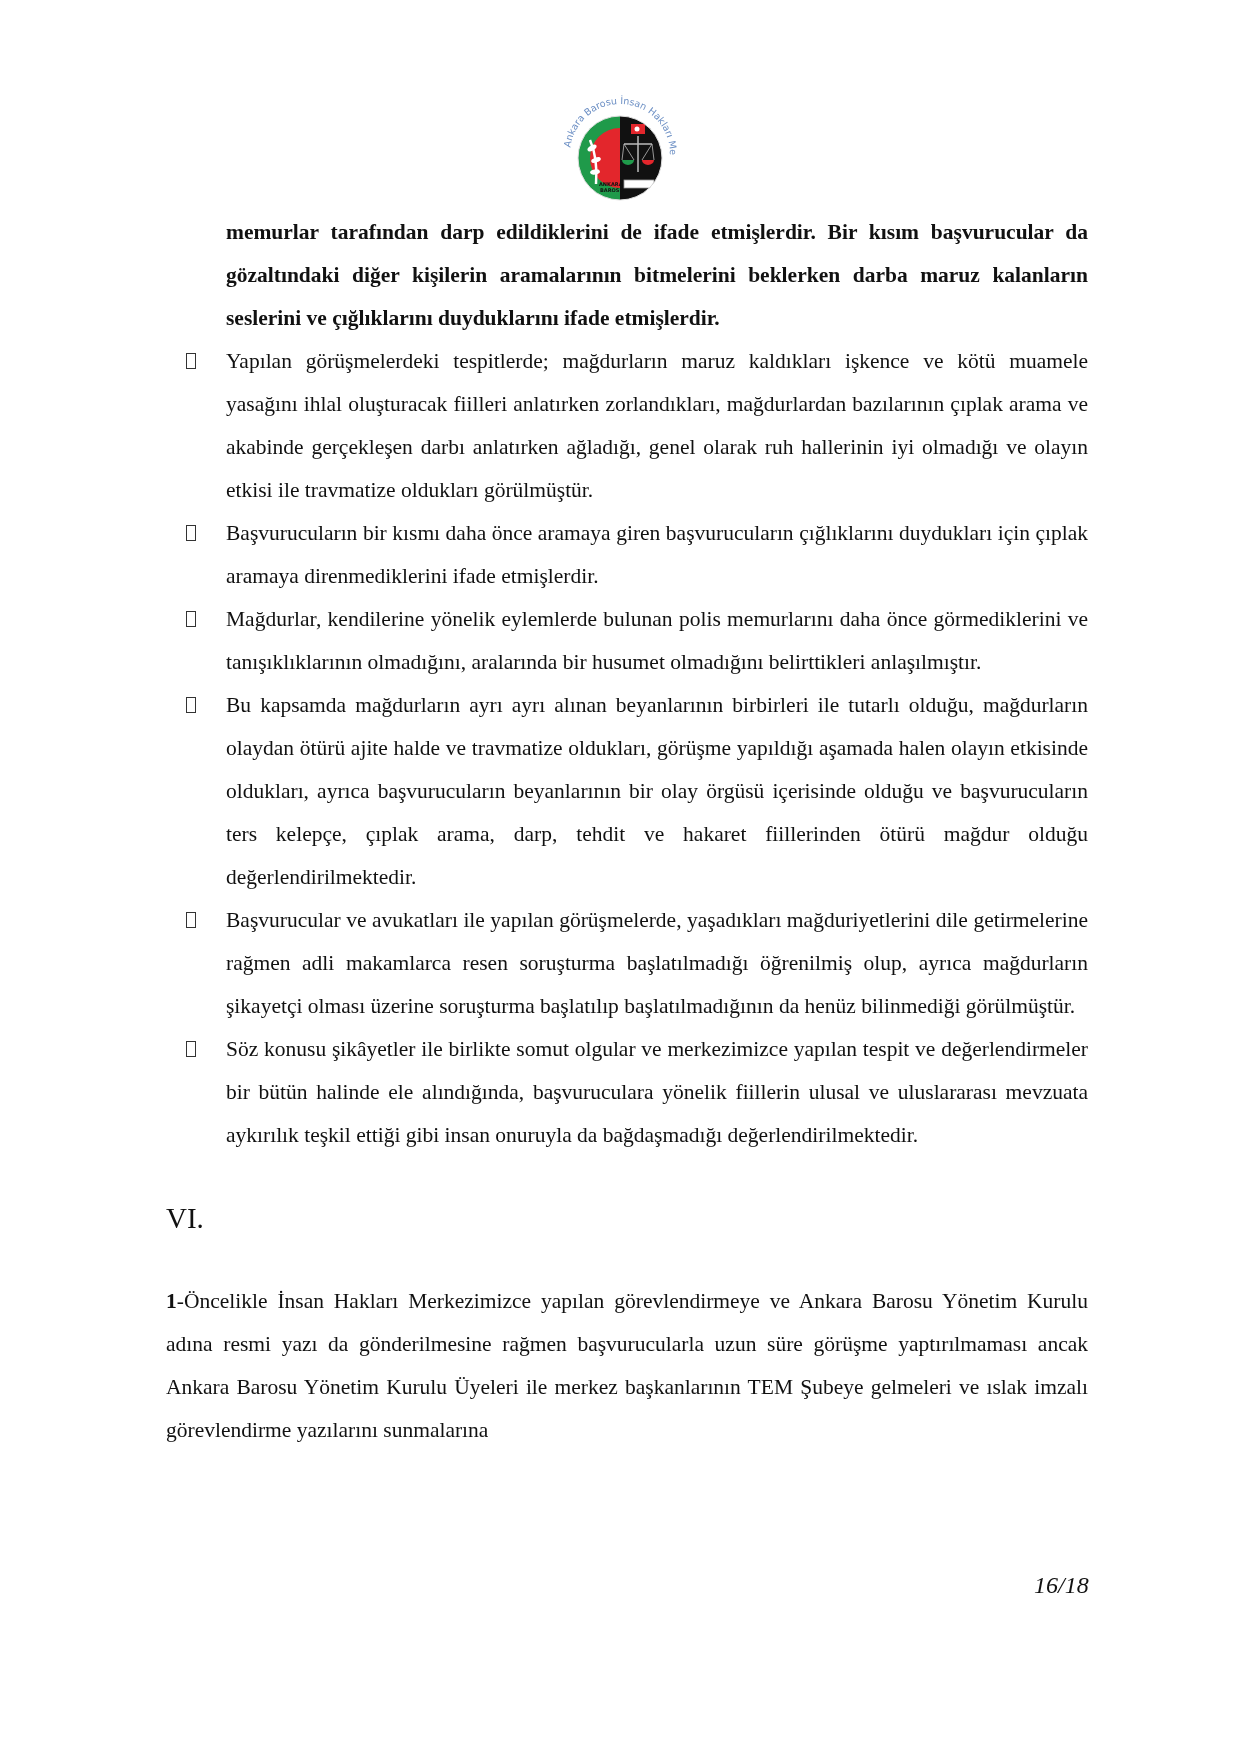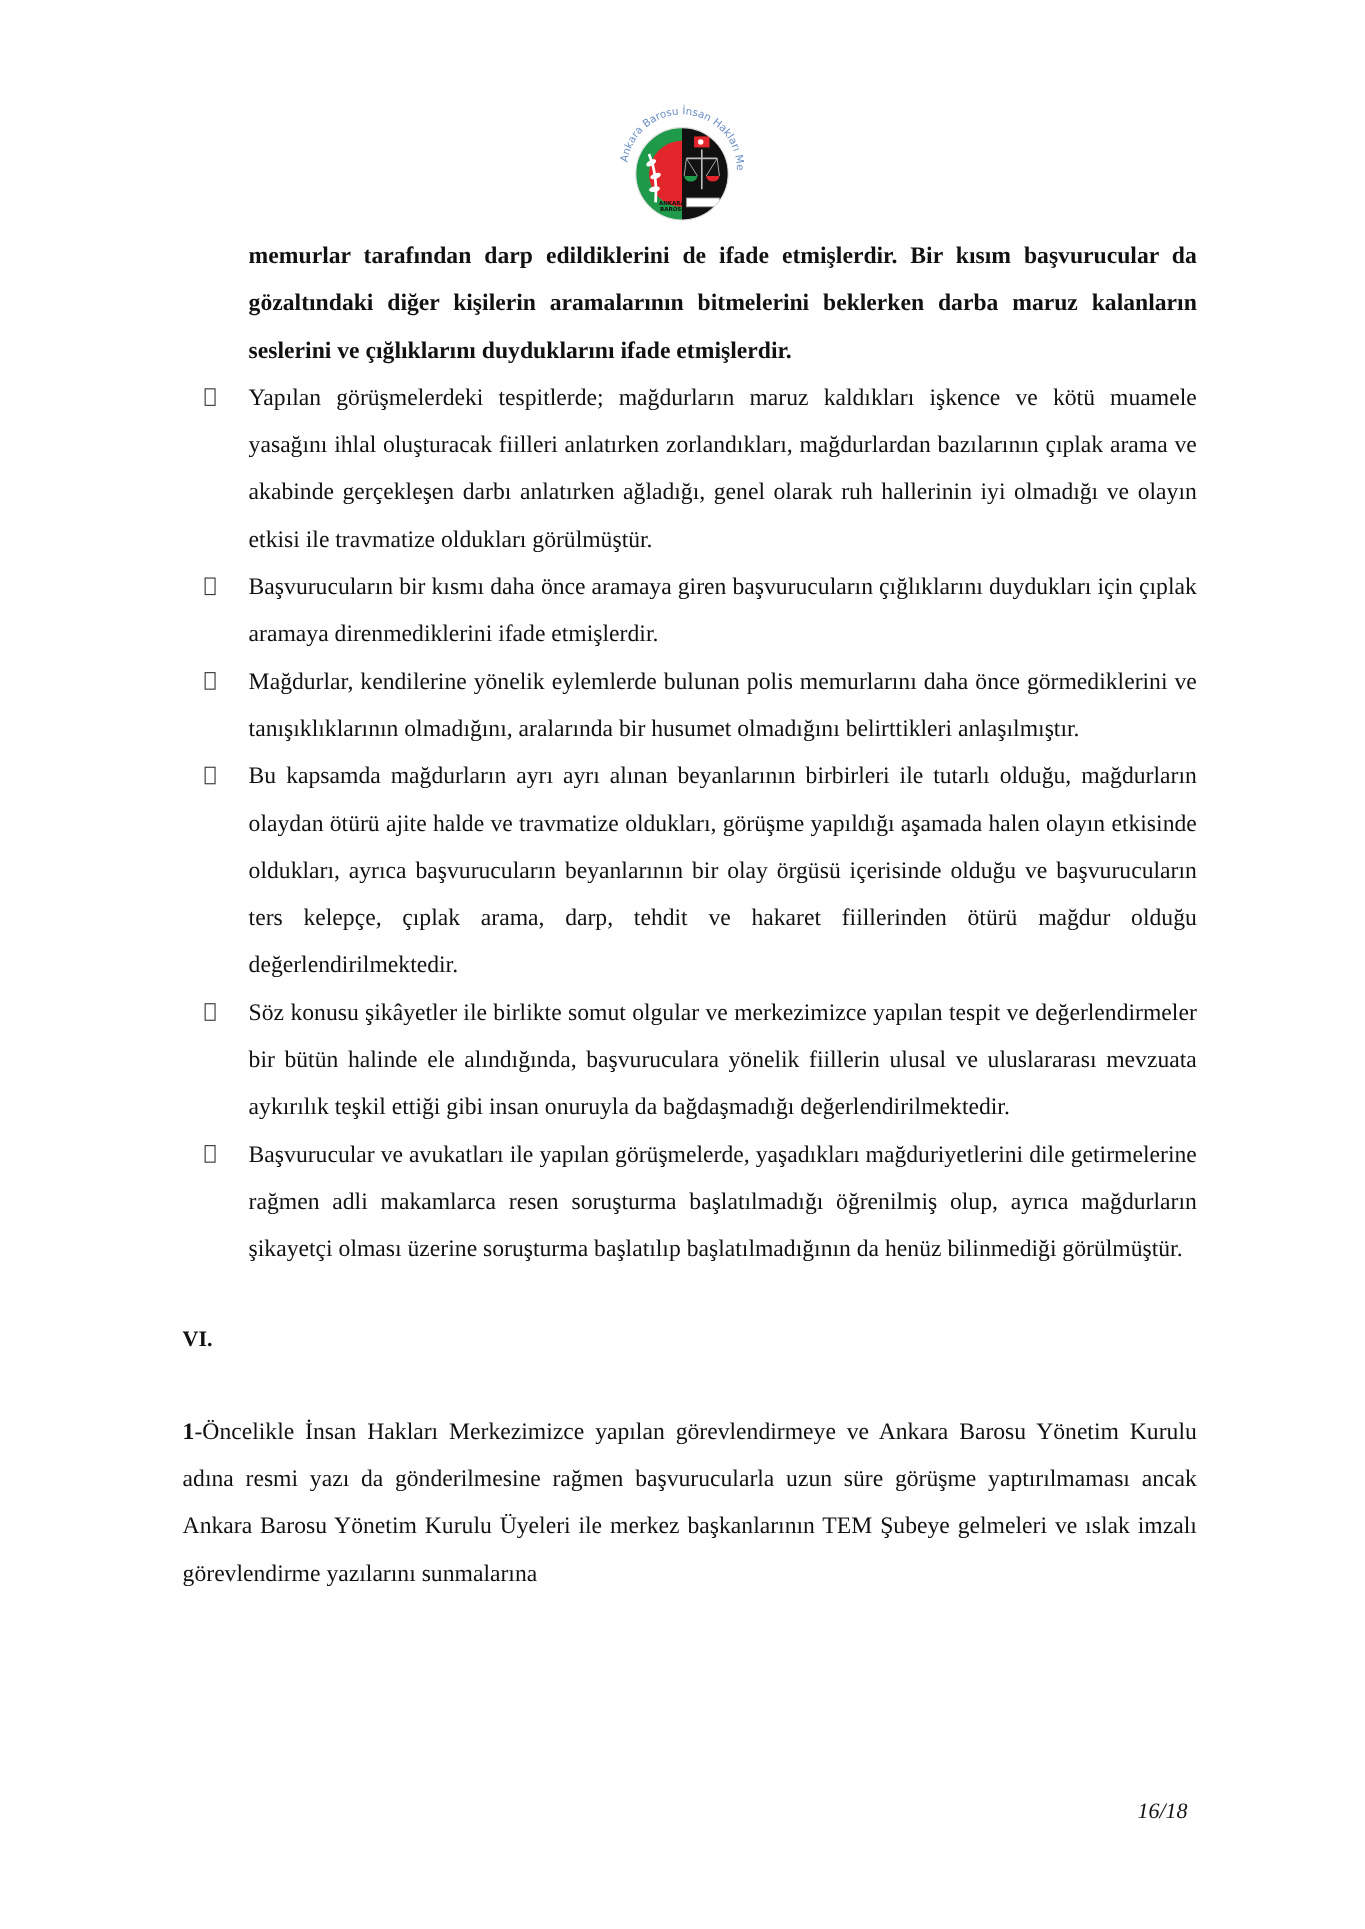--- a/index.html
+++ b/index.html
@@ -2,25 +2,25 @@
 <html><head>
   <meta charset="utf-8">
   <style>
     html, body { margin: 0; padding: 0; background: #ffffff; }
     body { width: 1241px; height: 1754px; position: relative; overflow: hidden; color: #111; font-family: "Liberation Serif", serif; }
     .logo { position: absolute; left: 556px; top: 88px; width: 128px; height: 118px; }
     .content { position: absolute; left: 186px; top: 211px; width: 902px; font-size: 21.5px; line-height: 43px; }
     .cont-para { padding-left: 40px; text-align: justify; margin: 0; font-weight: bold; }
     .bullet { position: relative; padding-left: 40px; text-align: justify; margin: 0; }
     .bullet .box { position: absolute; left: 0px; top: 13px; width: 10px; height: 16px; border: 1px solid #333; box-sizing: border-box; }
-    .heading { margin: 40px 0 0 0; font-weight: bold; font-size: 20px; line-height: 43px; display: flex; }
+    .heading { margin: 40px 0 0 0; font-weight: normal; font-size: 29px; line-height: 43px; display: flex; }
     .heading .num { width: 74px; }
     .numbered { margin: 40px 0 0 0; text-align: justify; }
     .numbered .n { font-weight: bold; }
-    .page-num { position: absolute; left: 1034px; top: 1636px; font-style: italic; font-size: 20px; font-family: "Liberation Serif", serif; }
+    .page-num { position: absolute; left: 1034px; top: 1572px; font-style: italic; font-size: 24px; font-family: "Liberation Serif", serif; }
   </style>
 </head>
 <body>
 
 <div class="logo">
   <svg width="128" height="118" viewBox="0 0 128 118">
     <defs>
       <path id="arcPath" d="M 14 66 A 50 50 0 0 1 114 66"></path>
       <clipPath id="circ">
           <circle cx="64" cy="70" r="42"></circle>
@@ -69,25 +69,25 @@
   <div class="bullet">
     <span class="box"></span>
     <span>Mağdurlar, kendilerine yönelik eylemlerde bulunan polis memurlarını daha önce görmediklerini ve tanışıklıklarının olmadığını, aralarında bir husumet olmadığını belirttikleri anlaşılmıştır.</span>
   </div>
   <div class="bullet">
     <span class="box"></span>
     <span>Bu kapsamda mağdurların ayrı ayrı alınan beyanlarının birbirleri ile tutarlı olduğu, mağdurların olaydan ötürü ajite halde ve travmatize oldukları, görüşme yapıldığı aşamada halen olayın etkisinde oldukları, ayrıca başvurucuların beyanlarının bir olay örgüsü içerisinde olduğu ve başvurucuların ters kelepçe, çıplak arama, darp, tehdit ve hakaret fiillerinden ötürü mağdur olduğu değerlendirilmektedir.</span>
   </div>
   <div class="bullet">
     <span class="box"></span>
-    <span>Söz konusu şikâyetler ile birlikte somut olgular ve merkezimizce yapılan tespit ve değerlendirmeler bir bütün halinde ele alındığında, başvuruculara yönelik fiillerin ulusal ve uluslararası mevzuata aykırılık teşkil ettiği gibi insan onuruyla da bağdaşmadığı değerlendirilmektedir.</span>
+    <span>Başvurucular ve avukatları ile yapılan görüşmelerde, yaşadıkları mağduriyetlerini dile getirmelerine rağmen adli makamlarca resen soruşturma başlatılmadığı öğrenilmiş olup, ayrıca mağdurların şikayetçi olması üzerine soruşturma başlatılıp başlatılmadığının da henüz bilinmediği görülmüştür.</span>
   </div>
   <div class="bullet">
     <span class="box"></span>
-    <span>Başvurucular ve avukatları ile yapılan görüşmelerde, yaşadıkları mağduriyetlerini dile getirmelerine rağmen adli makamlarca resen soruşturma başlatılmadığı öğrenilmiş olup, ayrıca mağdurların şikayetçi olması üzerine soruşturma başlatılıp başlatılmadığının da henüz bilinmediği görülmüştür.</span>
+    <span>Söz konusu şikâyetler ile birlikte somut olgular ve merkezimizce yapılan tespit ve değerlendirmeler bir bütün halinde ele alındığında, başvuruculara yönelik fiillerin ulusal ve uluslararası mevzuata aykırılık teşkil ettiği gibi insan onuruyla da bağdaşmadığı değerlendirilmektedir.</span>
   </div>
 
   <div class="heading" style="margin-left:-20px;">
     <span class="num">VI.</span>
   </div>
 
   <p class="numbered" style="margin-left:-20px;">
     <span class="n">1</span><span>-Öncelikle İnsan Hakları Merkezimizce yapılan görevlendirmeye ve Ankara Barosu Yönetim Kurulu adına resmi yazı da gönderilmesine rağmen başvurucularla uzun süre görüşme yaptırılmaması ancak Ankara Barosu Yönetim Kurulu Üyeleri ile merkez başkanlarının TEM Şubeye gelmeleri ve ıslak imzalı görevlendirme yazılarını sunmalarına</span>
   </p>
 </div>

